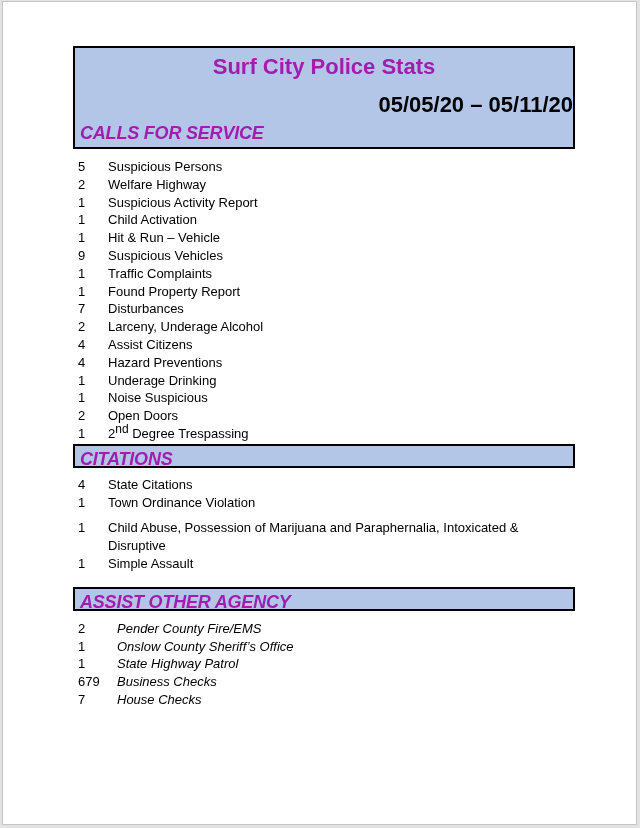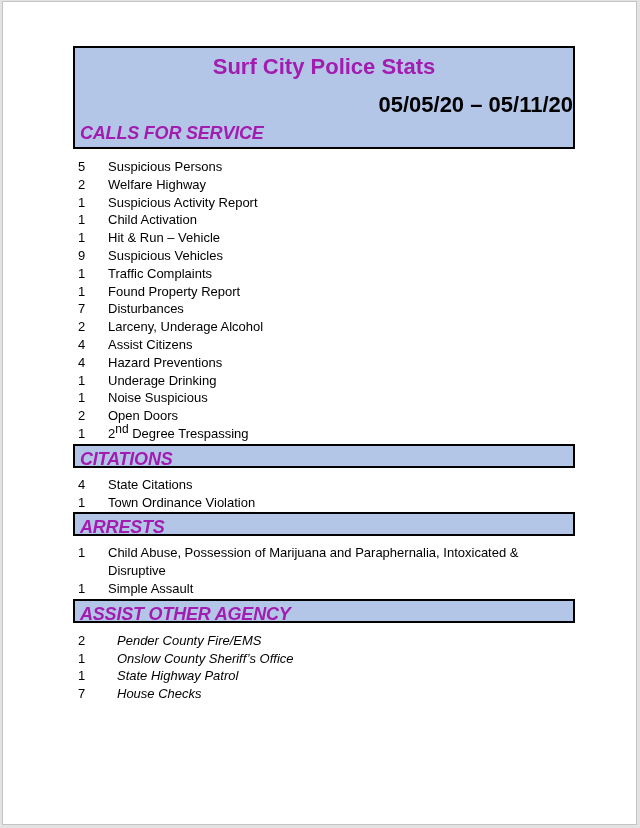--- a/index.html
+++ b/index.html
@@ -162,50 +162,51 @@
       <li class="row">
           <span class="num">4</span>
           <span class="desc">State Citations</span>
         </li>
       <li class="row">
           <span class="num">1</span>
           <span class="desc">Town Ordinance Violation</span>
         </li>
     </ul>
 
-    <div class="section-bar" style="margin-top:1px;">
-      <div class="section-label">ARRESTS</div>
-    </div>
     <ul class="list" style="margin-top:8px;">
       <li class="row" style="width:470px;">
           <span class="num">1</span>
           <span class="desc">Child Abuse, Possession of Marijuana and Paraphernalia, Intoxicated &amp; Disruptive</span>
         </li>
       <li class="row">
           <span class="num">1</span>
           <span class="desc">Simple Assault</span>
         </li>
     </ul>
 
-    <div class="section-bar" style="margin-top:1px;">
+    <div class="section-bar" style="margin-top:14px;">
       <div class="section-label">ASSIST OTHER AGENCY</div>
     </div>
     <ul class="list agency" style="margin-top:9px;">
       <li class="row">
           <span class="num">2</span>
           <span class="desc">Pender County Fire/EMS</span>
         </li>
       <li class="row">
           <span class="num">1</span>
           <span class="desc">Onslow County Sheriff’s Office</span>
         </li>
       <li class="row">
           <span class="num">1</span>
           <span class="desc">State Highway Patrol</span>
         </li>
       <li class="row">
+          <span class="num">679</span>
+          <span class="desc">Business Checks</span>
+        </li>
+      <li class="row">
           <span class="num">7</span>
           <span class="desc">House Checks</span>
         </li>
     </ul>
 
   </div>
 </div>
 
 </body></html>

